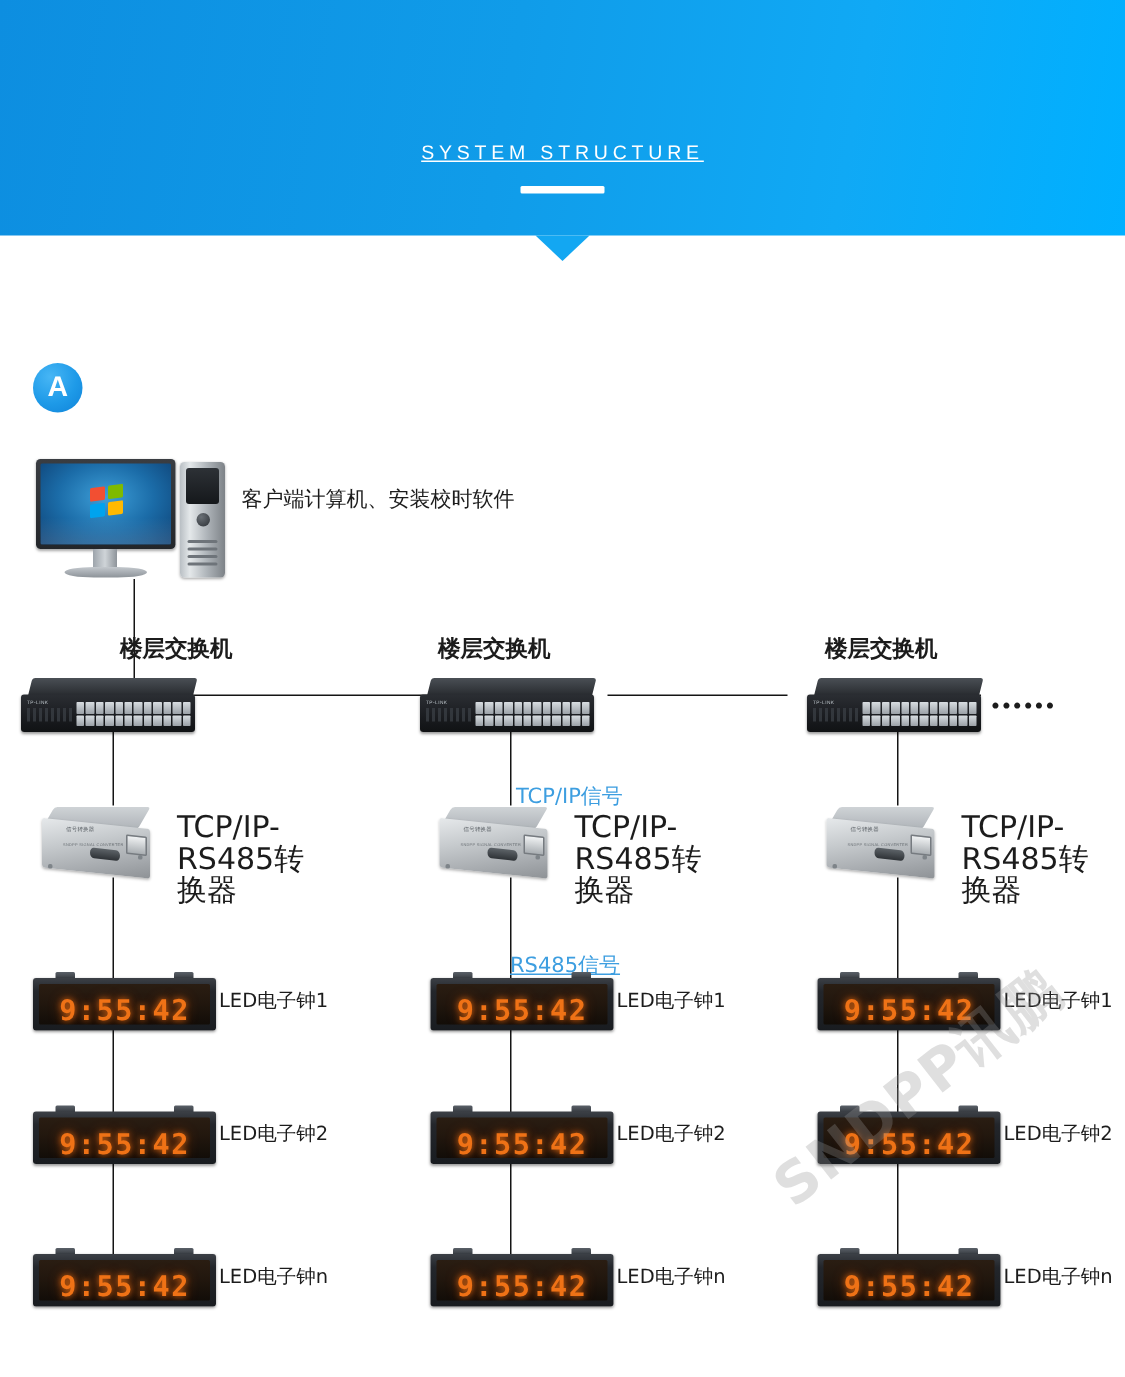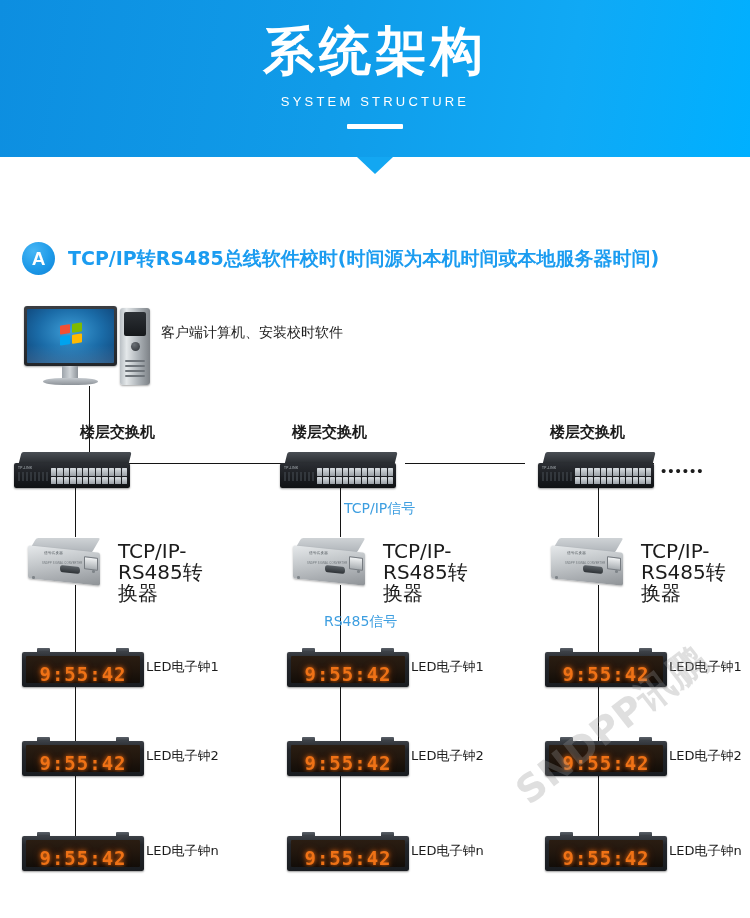--- a/index.html
+++ b/index.html
@@ -38,20 +38,21 @@
   }
   .banner-subtitle {
     position: absolute;
     left: 0; top: 94px;
     width: 750px;
     text-align: center;
     color: #ffffff;
     font-size: 13px;
     letter-spacing: 3.2px;
     font-weight: normal;
+    text-decoration: underline;
   }
   .banner-rule {
     position: absolute;
     left: 347px; top: 124px;
     width: 56px;
     height: 5px;
     background: #ffffff;
     border-radius: 1px;
   }
   .banner-arrow {
@@ -307,20 +308,21 @@
   }
   .lbl-sw { font-size:15px;font-weight:bold; }
   .lbl-cv { font-size:20px; line-height:21px; white-space:normal; width:95px; }
   .lbl-clock { font-size:13px; }
   .lbl-sig {
     position:absolute;
     font-size:14px;
     color:#3d9ee0;
     white-space:nowrap;
     font-family: "DejaVu Sans", "Liberation Sans", sans-serif;
+    margin-top: 22px;
   }
   .ellipsis {
     position:absolute;
     font-size:15px;
     color:#1c1c1c;
     letter-spacing:2px;
     white-space:nowrap;
   }
 
   
@@ -334,29 +336,27 @@
     white-space:nowrap;
     pointer-events:none;
     letter-spacing:1px;
     font-family: "DejaVu Sans", "Liberation Sans", sans-serif;
   }
 </style>
 </head>
 <body>
 
 <div class="banner">
-  <div class="banner-title">系统架构</div>
   <div class="banner-subtitle">SYSTEM STRUCTURE</div>
   <div class="banner-rule"></div>
 </div>
 <div class="banner-arrow"></div>
 
 <div class="sec-head">
   <div class="sec-badge">A</div>
-  <div class="sec-title">TCP/IP转RS485总线软件校时(时间源为本机时间或本地服务器时间)</div>
 </div>
 
 <div class="canvas">
 
   <div class="line-v" style="left:89px; top:386px; height:77px;"></div>
 
   <div class="line-h" style="left:115px; top:463px; width:175px;"></div>
   <div class="line-h" style="left:405px; top:463px; width:120px;"></div>
   <div class="line-h" style="left:640px; top:463px; width:14px;"></div>
 
@@ -495,21 +495,21 @@
           <b></b>
           <b></b>
           <b></b>
       </div>
     </div>
   </div>
 
   <div class="ellipsis" style="left:661px; top:462px;">••••••</div>
 
   <div class="lbl-sig" style="left:344px; top:500px;">TCP/IP信号</div>
-  <div class="lbl-sig" style="left:324px; top:613px;">RS485信号</div>
+  <div class="lbl-sig" style="left:340px; top:613px;text-decoration:underline;">RS485信号</div>
 
   <div class="cv" style="left:26px; top:538px;">
     <div class="cv-top"></div>
     <div class="cv-body">
 
       <div class="cv-sub">信号转换器</div>
       <div class="cv-sub2">SNDPP SIGNAL CONVERTER</div>
     </div>
     <div class="db9"></div>
     <div class="rj45"></div>

